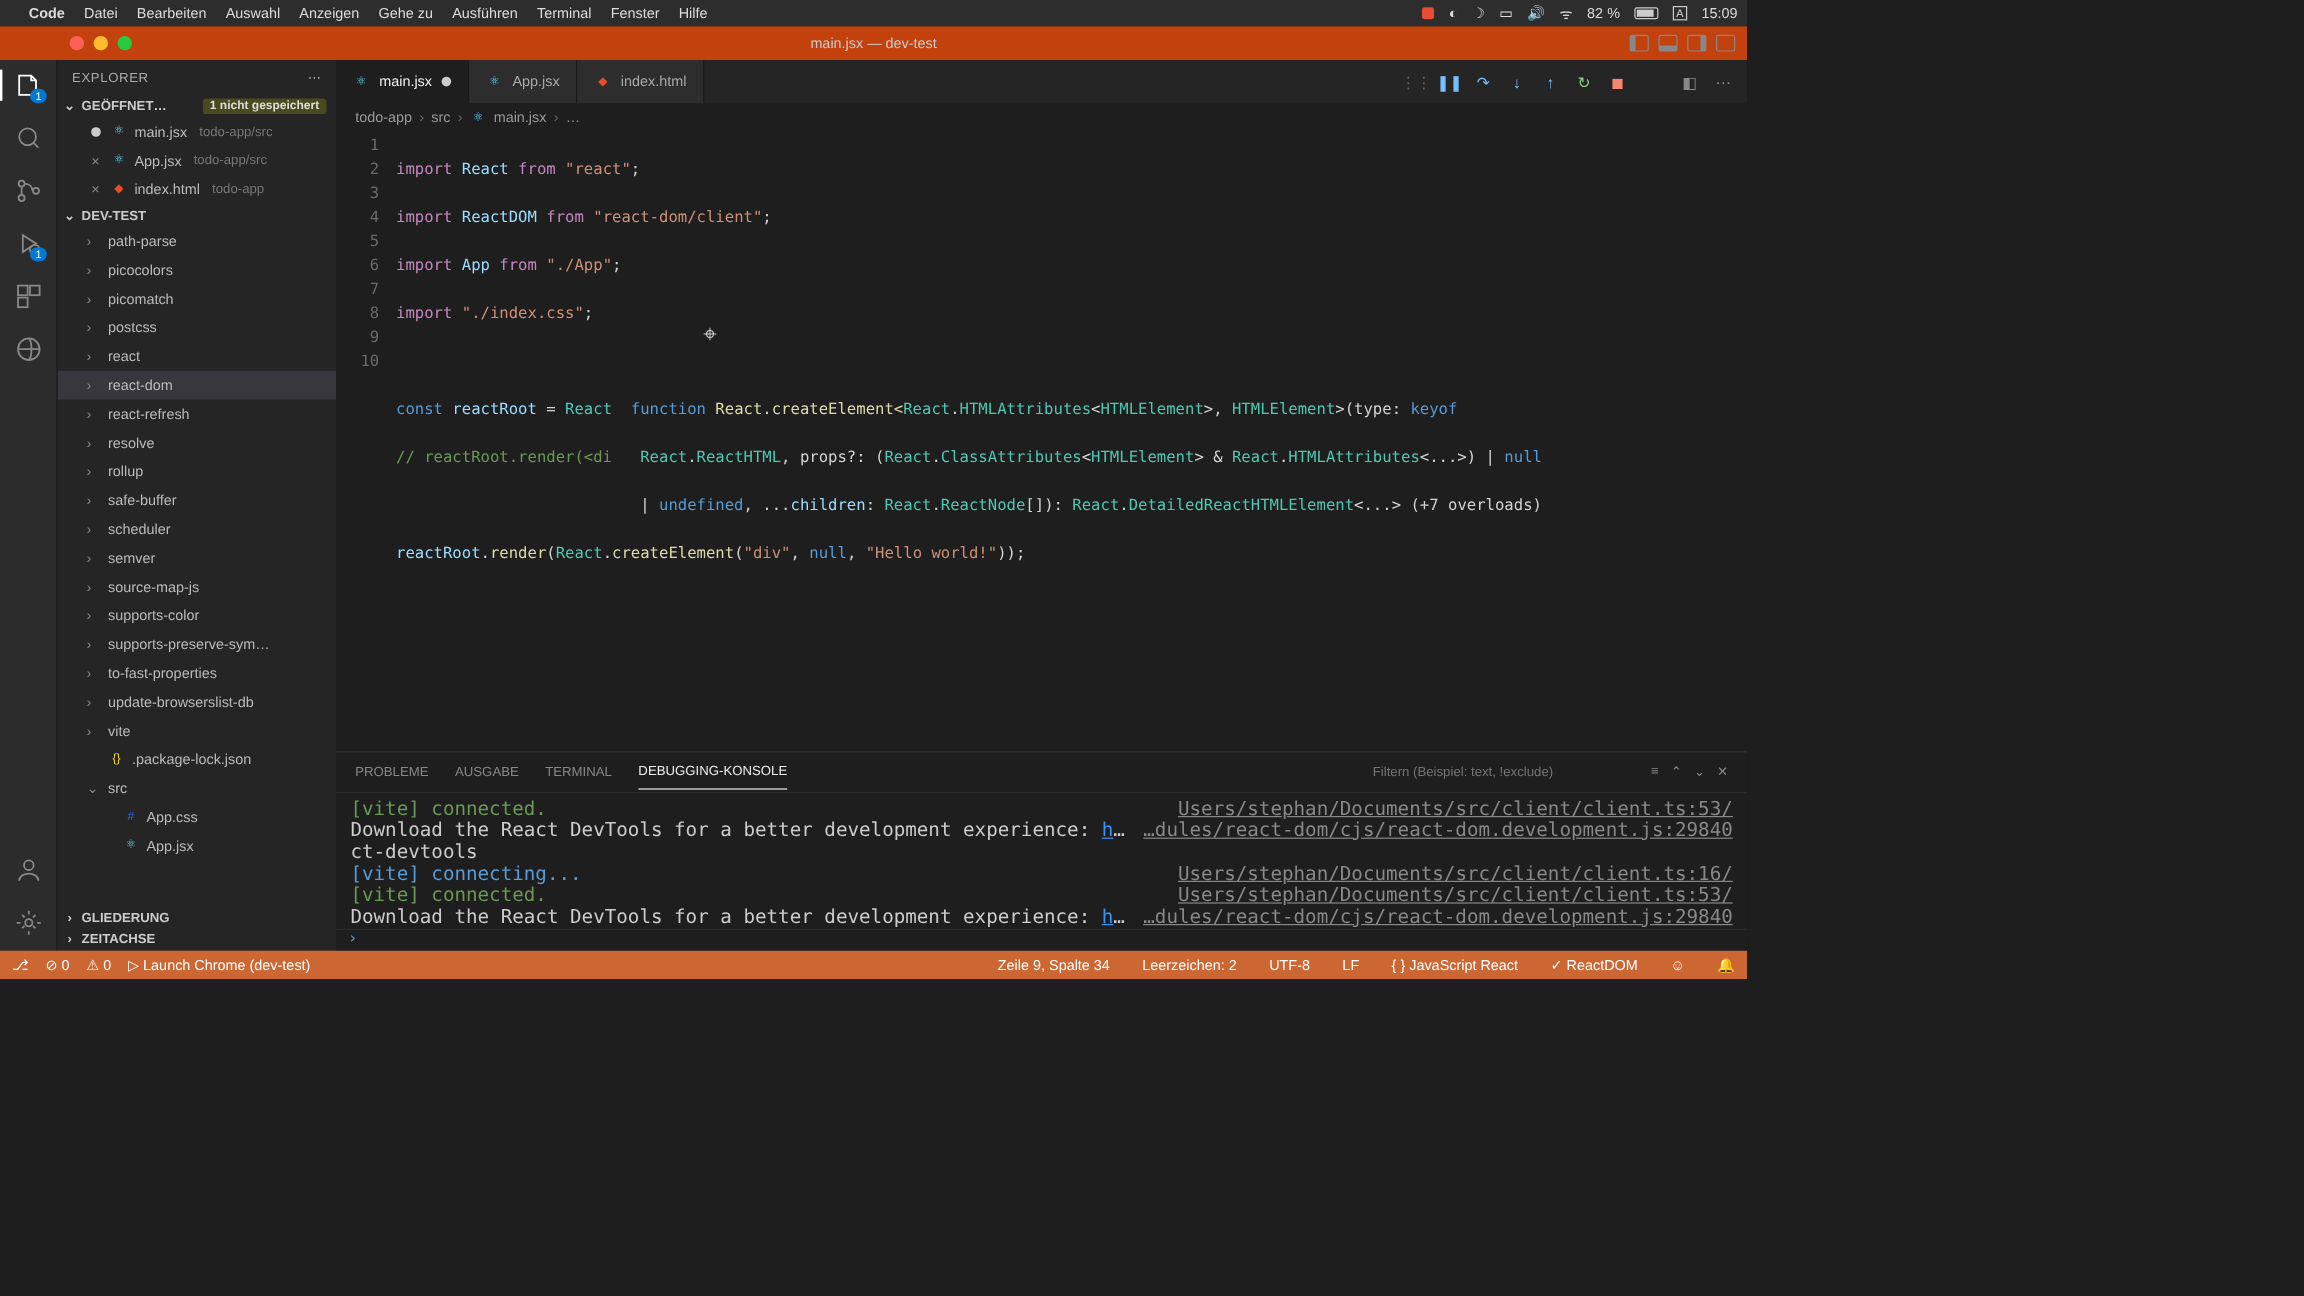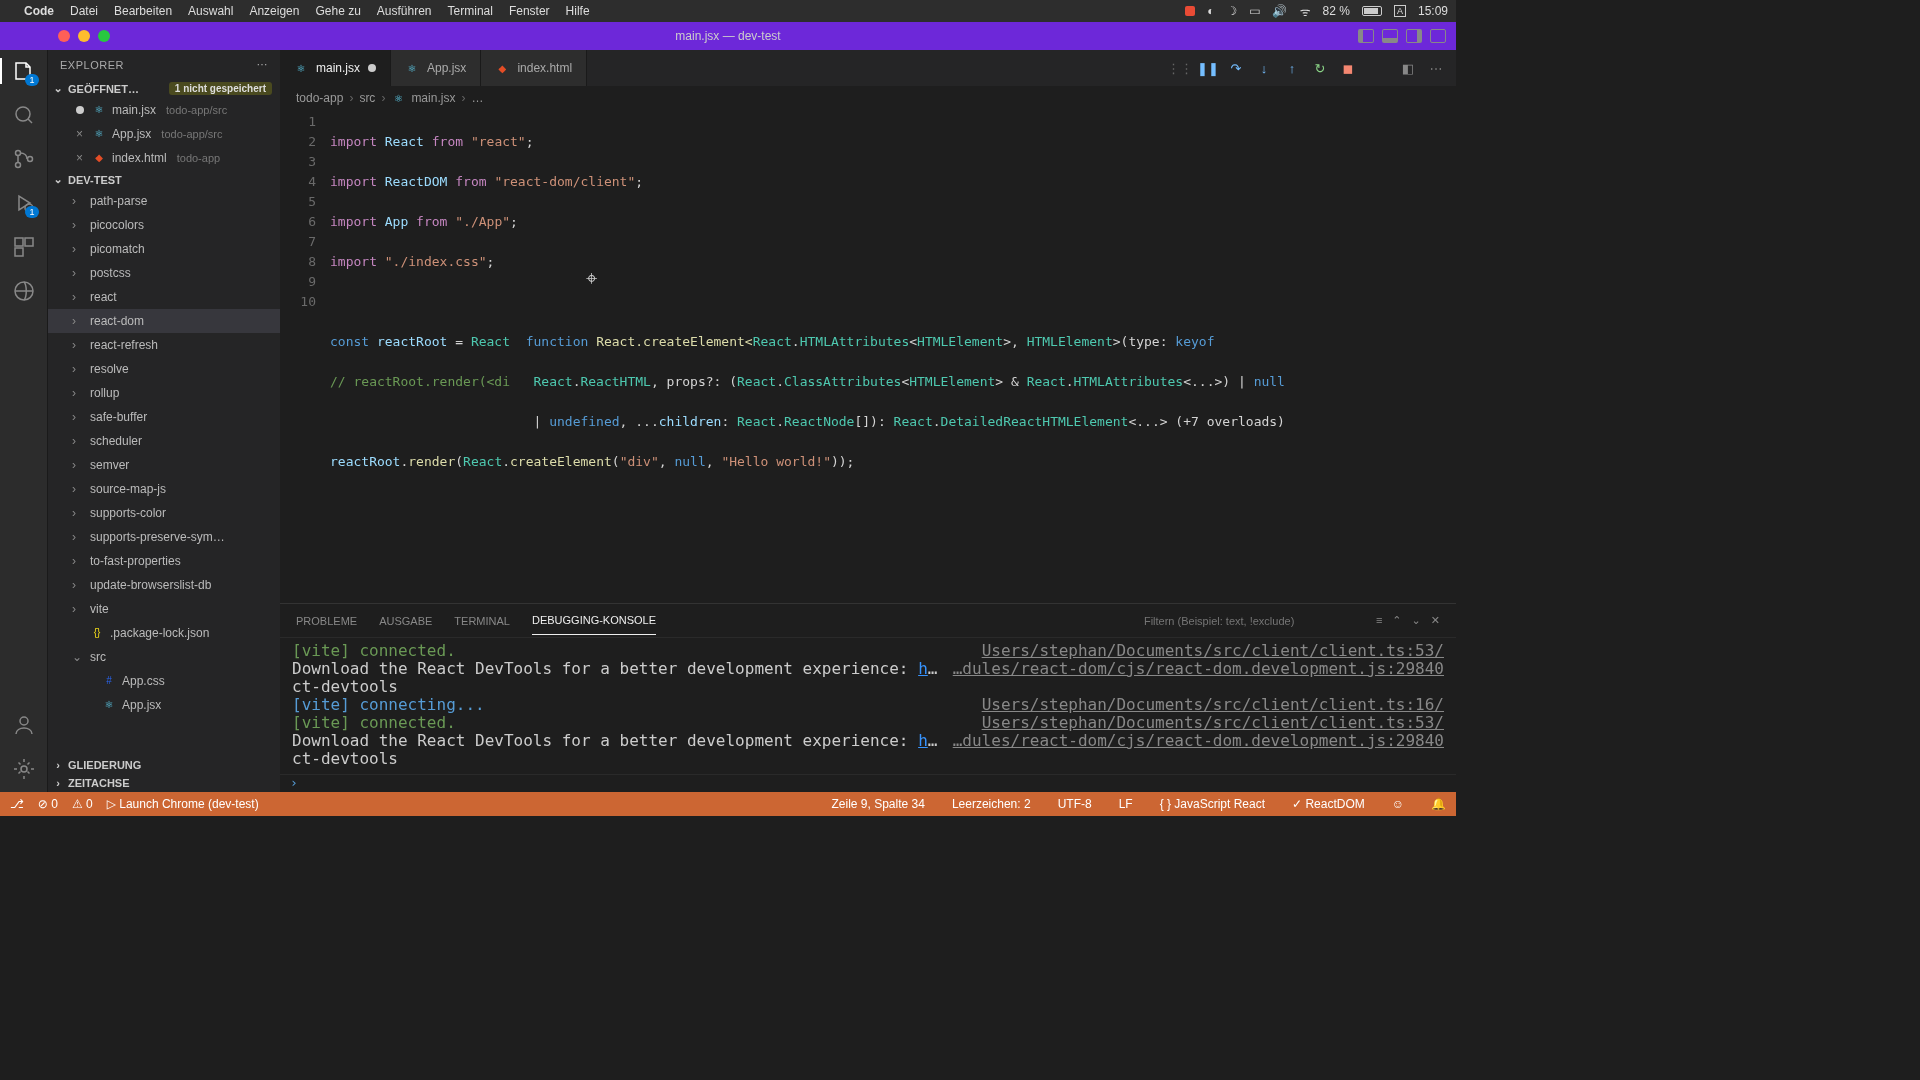--- a/index.html
+++ b/index.html
@@ -1,21 +1,21 @@
 <!DOCTYPE html>
 <html><head>
 <meta charset="utf-8">
 <style>
 * { box-sizing: border-box; margin: 0; padding: 0; }
 body { font-family: -apple-system, "Helvetica Neue", sans-serif; font-size: 13px; background: #1e1e1e; color: #ccc; overflow: hidden; width: 1456px; height: 816px; }
 .menubar { height: 22px; background: #2d2d2d; display: flex; align-items: center; padding: 0 8px; gap: 16px; font-size: 12px; color: #ddd; }
 .menubar .apple { font-size: 14px; }
 .menubar .right { margin-left: auto; display: flex; gap: 12px; align-items: center; font-size: 12px; }
 .menubar .right span { display:inline-flex; align-items:center; }
-.titlebar { height: 28px; background: #6d28d9; display: flex; align-items: center; position: relative; padding-left: 48px; }
+.titlebar { height: 28px; background: #c2410c; display: flex; align-items: center; position: relative; padding-left: 48px; }
 .traffic { display: flex; gap: 8px; padding-left: 10px; }
 .dot { width: 12px; height: 12px; border-radius: 50%; }
 .dot.red { background: #ff5f57; } .dot.yellow { background: #febc2e; } .dot.green { background: #28c840; }
 .titlebar .title { position: absolute; left: 50%; transform: translateX(-50%); color: #ccc; font-size: 12px; }
 .titlebar .right { margin-left: auto; display: flex; gap: 8px; padding-right: 10px; color: #888; }
 .titlebar .right .ico { width: 16px; height: 14px; border: 1px solid #888; border-radius: 2px; }
 .main { display: flex; height: calc(816px - 22px - 28px - 24px); }
 .activity { width: 48px; background: #2c2c2c; display: flex; flex-direction: column; align-items: center; padding-top: 8px; gap: 18px; border-right: 1px solid #1a1a1a; }
 .activity .ico { width: 26px; height: 26px; color: #888; position: relative; display:flex; align-items:center; justify-content:center; }
 .activity .ico.active { color: #fff; }
@@ -44,21 +44,21 @@
 .tab .dirty { width:8px; height:8px; border-radius:50%; background:#ccc; }
 .tabs .tools { margin-left:auto; display:flex; align-items:center; gap:12px; padding:0 12px; color:#888;}
 .tabs .tools .ico { width:16px; height:16px; display:inline-flex; align-items:center; justify-content:center;}
 .crumbs { height: 24px; font-size:12px; color:#999; display:flex; align-items:center; gap:6px; padding:0 16px; }
 .crumbs .sep { color:#666; }
 .code { flex:1; display:flex; font-family: "SF Mono", Menlo, Consolas, monospace; font-size:13px; position:relative; overflow:hidden;}
 .gutter { width:50px; text-align:right; color:#6a6a6a; padding:2px 14px 0 0; line-height:20px; user-select:none;}
 .src { flex:1; line-height:20px; padding-top:2px; white-space:pre; color:#d4d4d4; position:relative;}
 .kw { color:#c586c0; } .str { color:#ce9178; } .fn { color:#dcdcaa; } .ty { color:#4ec9b0; } .cm { color:#6a9955; } .pr { color:#9cdcfe; } .kw2{color:#569cd6;}
 .cursor-cross { position:absolute; font-size:20px; color:#ccc; pointer-events:none;}
-.panel { height: 189px; border-top:1px solid #333; background:#1e1e1e; display:flex; flex-direction:column;}
+.panel { height: 166px; border-top:1px solid #333; background:#1e1e1e; display:flex; flex-direction:column;}
 .panel .ptabs { height:34px; display:flex; align-items:center; gap:22px; padding:0 16px; font-size:11px; color:#888; border-bottom:1px solid #2a2a2a;}
 .panel .ptabs .pt { cursor:pointer; padding:8px 0;}
 .panel .ptabs .pt.active { color:#eee; border-bottom:1px solid #eee; }
 .panel .ptabs .filter { margin-left:auto; }
 .panel .ptabs input { background:transparent; border:none; color:#888; font-size:11px; width:200px; outline:none;}
 .panel .ptabs .picons { display:flex; gap:10px; color:#888; margin-left:10px;}
 .panel .out { flex:1; font-family:"SF Mono",Menlo,monospace; font-size:16px; padding:4px 12px; overflow:hidden; line-height:18px;}
 .panel .out .ln { display:flex; }
 .panel .out .ln .msg { flex:1; overflow:hidden; text-overflow:ellipsis; white-space:nowrap;}
 .panel .out .ln .src-loc { color:#888; text-decoration:underline; white-space:nowrap; margin-left:10px;}

